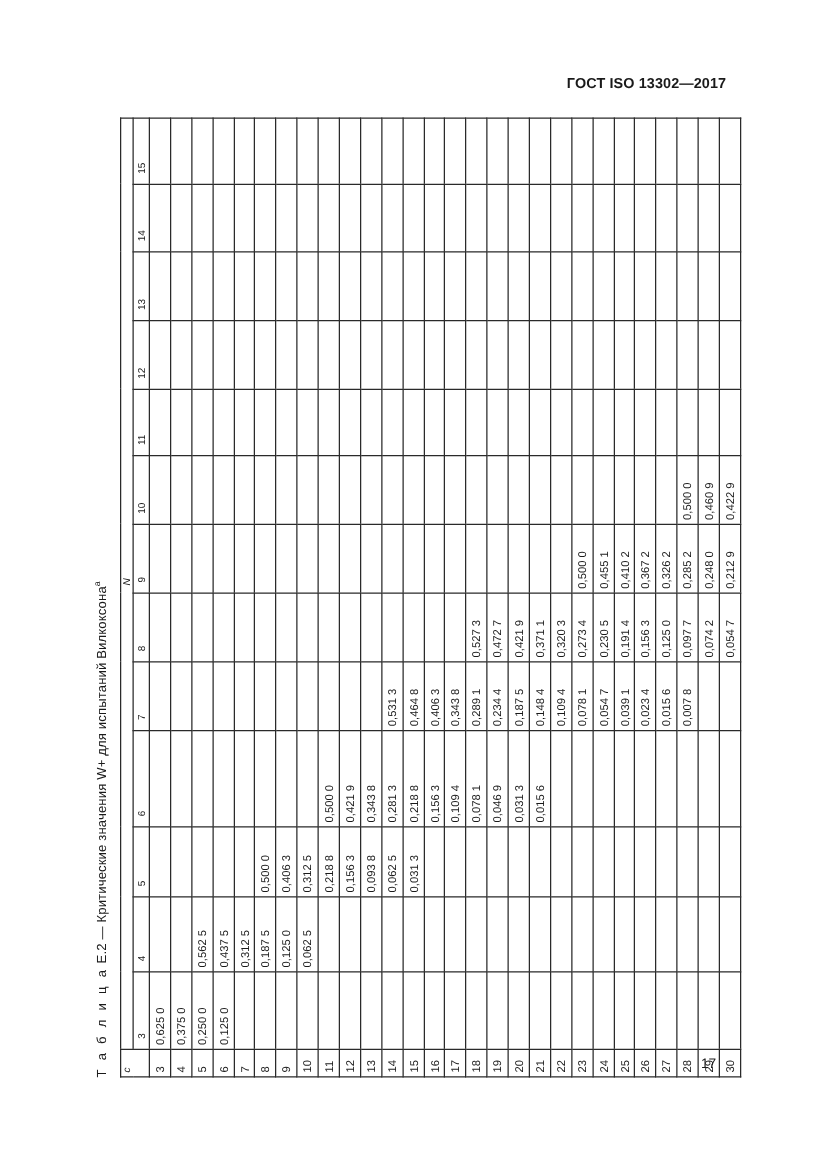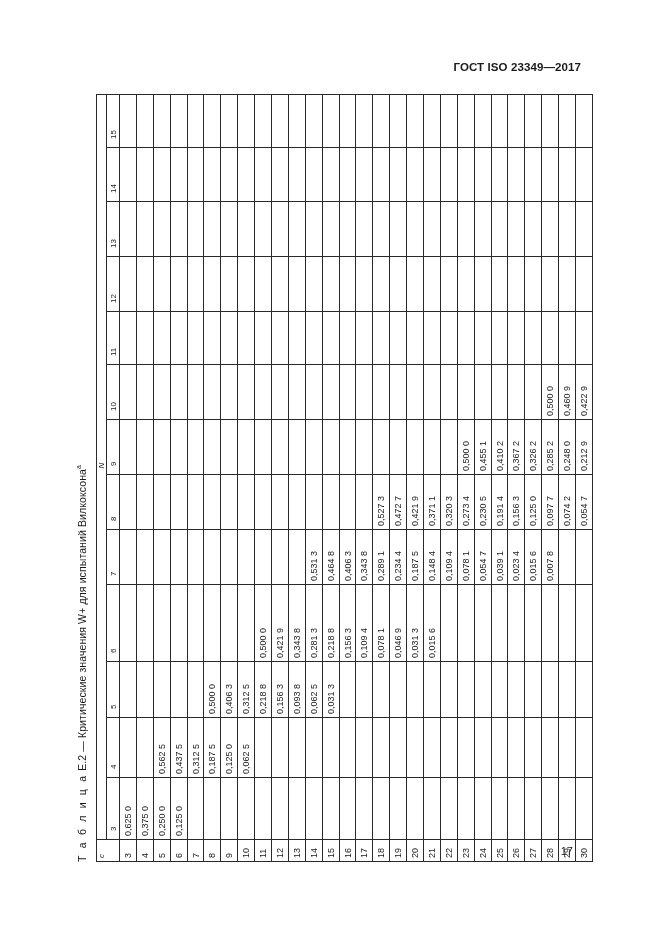--- a/index.html
+++ b/index.html
@@ -28,21 +28,21 @@
   table.crit th.c-head { font-style: italic; vertical-align: top; }
   table.crit th.num { padding-left: 8px; }
   col.c-col { width: 22px; }
   col.n3 { width: 62px; } col.n4 { width: 60px; } col.n5 { width: 56px; } col.n6 { width: 77px; }
   col.n7 { width: 55px; } col.n8 { width: 55px; } col.n9 { width: 55px; } col.n10 { width: 55px; }
   col.n11 { width: 53px; } col.n12 { width: 55px; } col.n13 { width: 55px; } col.n14 { width: 54px; } col.n15 { width: 53px; }
 </style>
 </head>
 <body>
 
-<div class="std-code">ГОСТ ISO 23349—2017</div>
+<div class="std-code">ГОСТ ISO 13302—2017</div>
 
 <div class="rot-wrap">
   <div class="caption">
     <span class="sp">Т а б л и ц а</span>
     <span>E.2</span><span> — Критические значения W+ для испытаний Вилкоксона</span><sup>a</sup>
   </div>
   <table class="crit">
     <colgroup>
       <col class="c-col">
         <col class="n3">

